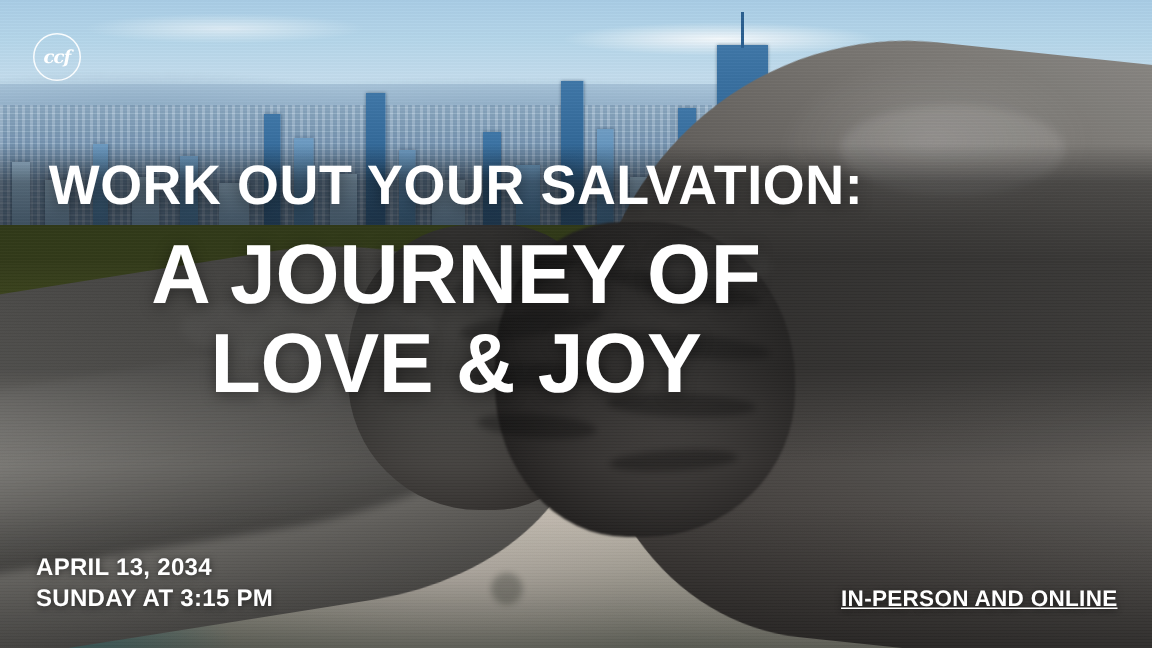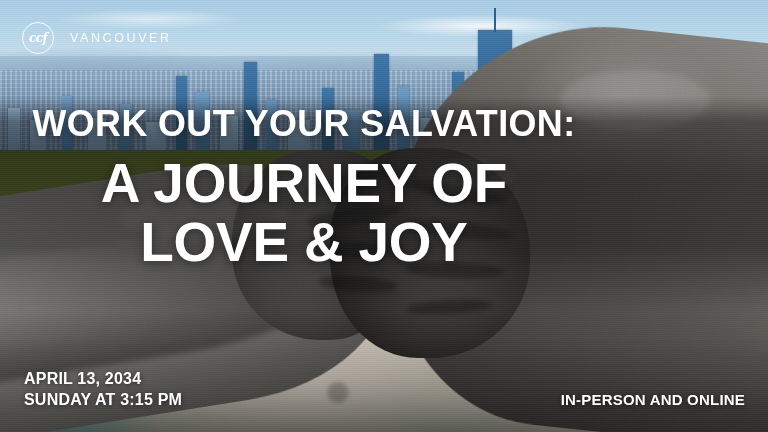--- a/index.html
+++ b/index.html
@@ -203,20 +203,21 @@
 
   .foot-left{
     position:absolute;left:24px;bottom:22px;
     color:#fff;text-align:left;
     text-shadow:0 1px 5px rgba(0,0,0,.55);
   }
   .foot-right{
     position:absolute;right:23px;bottom:22px;
     color:#fff;text-align:right;
     text-shadow:0 1px 5px rgba(0,0,0,.55);
+    text-decoration:underline;
   }
   .f-line{
     font-size:16px;line-height:21px;font-weight:700;letter-spacing:.2px;
     white-space:nowrap;
   }
   .foot-right .f-line{font-size:15px;line-height:20px;}
 </style>
 </head>
 <body>
 
@@ -290,21 +291,20 @@
 
     <div class="scrim"></div>
     <div class="scrim-bottom"></div>
     <div class="grain"></div>
   </div>
 
   <div class="logo">
     <div class="logo-mark">
       <span>ccf</span>
     </div>
-    <div class="logo-word">VANCOUVER</div>
   </div>
 
   <div class="headline">
     <div class="h-l1">WORK OUT YOUR SALVATION:</div>
     <div class="h-l2">A JOURNEY OF</div>
     <div class="h-l3">LOVE &amp; JOY</div>
   </div>
 
   <div class="foot-left">
     <div class="f-line">APRIL 13, 2034</div>

